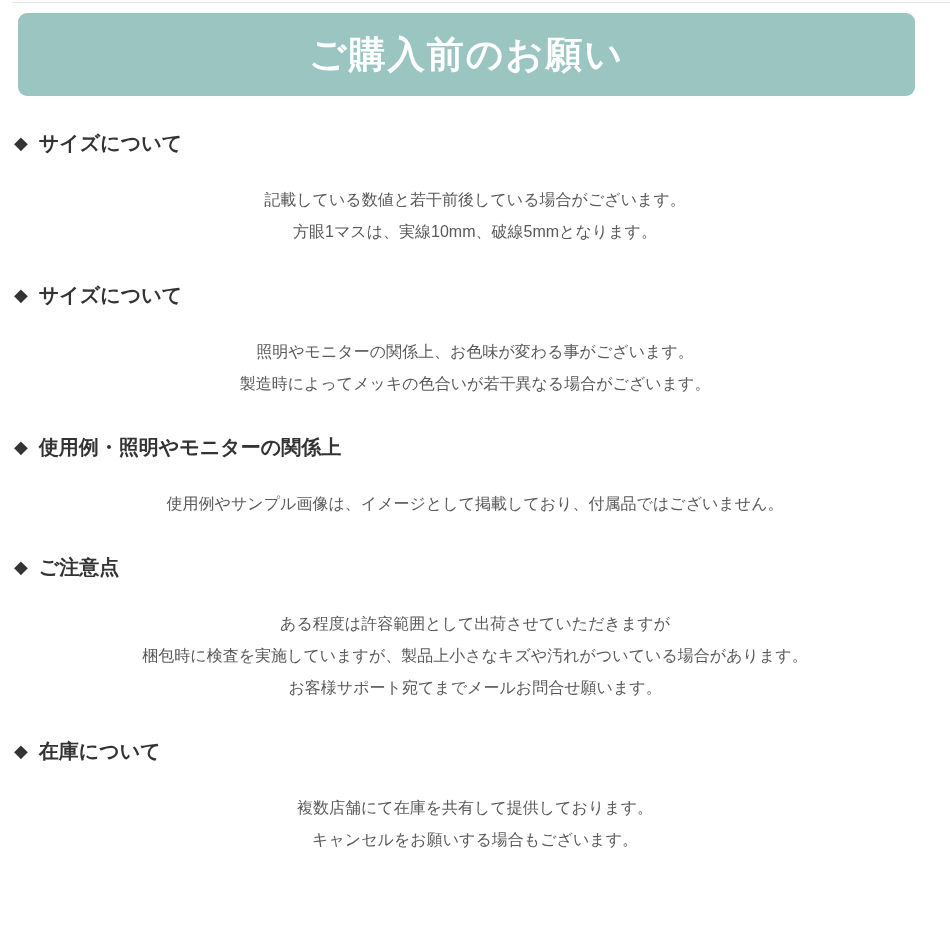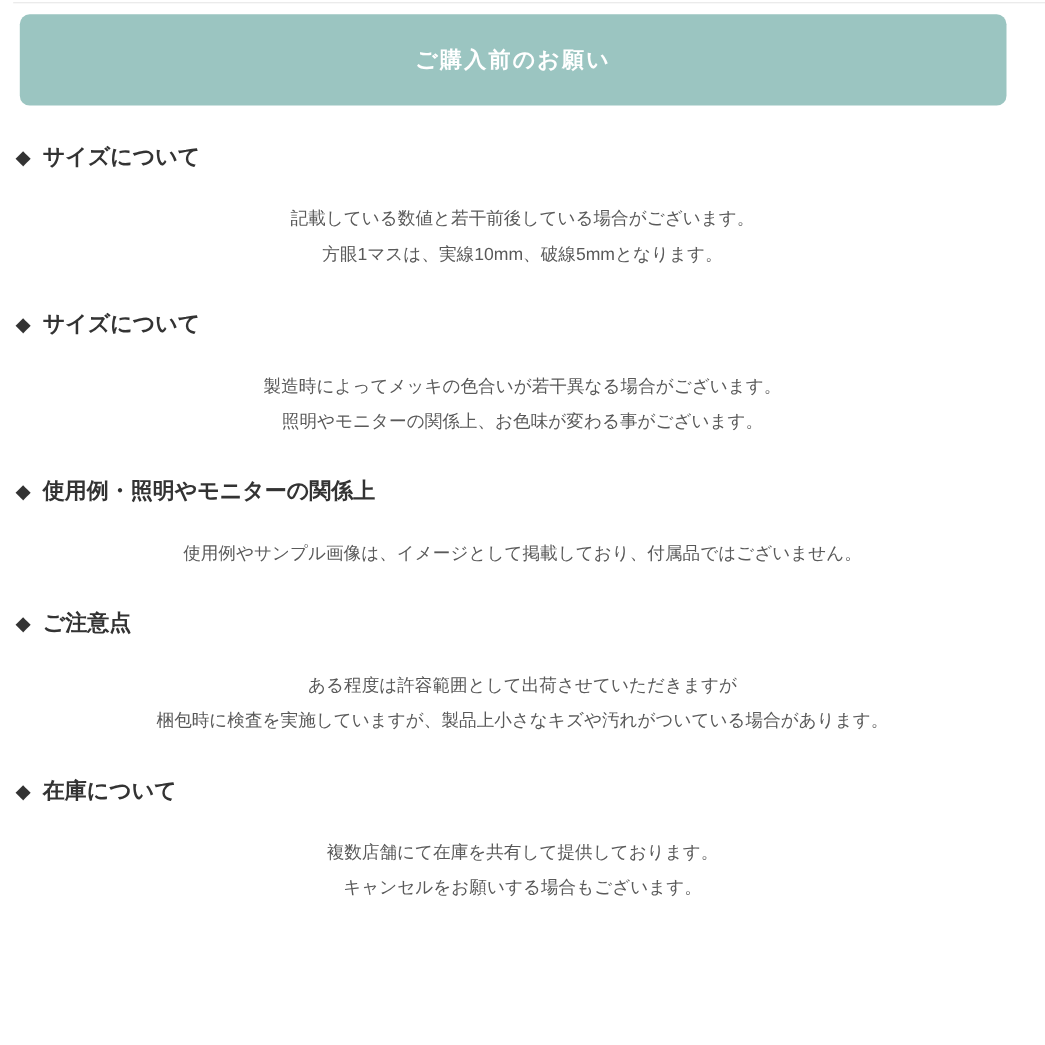--- a/index.html
+++ b/index.html
@@ -27,21 +27,21 @@
     margin: 13px 35px 0 18px;
     height: 83px;
     background: #9bc5c1;
     border-radius: 9px;
     display: flex;
     align-items: center;
     justify-content: center;
   }
   .banner-title {
     color: #ffffff;
-    font-size: 20px;
+    font-size: 37px;
     font-weight: bold;
     letter-spacing: 2px;
     margin: 12px;
   }
   .content {
     padding: 0 14px;
   }
   .section-heading {
     display: flex;
     align-items: center;
@@ -86,39 +86,40 @@
       </h2>
       <p class="body-line">記載している数値と若干前後している場合がございます。</p>
       <p class="body-line">方眼1マスは、実線10mm、破線5mmとなります。</p>
     </div>
 
     <div class="section">
       <h2 class="section-heading">
         <span class="diamond">◆</span>
         <span>サイズについて</span>
       </h2>
+      <p class="body-line">照明やモニターの関係上、お色味が変わる事がございます。</p>
       <p class="body-line">製造時によってメッキの色合いが若干異なる場合がございます。</p>
-      <p class="body-line">照明やモニターの関係上、お色味が変わる事がございます。</p>
     </div>
 
     <div class="section">
       <h2 class="section-heading">
         <span class="diamond">◆</span>
         <span>使用例・照明やモニターの関係上</span>
       </h2>
       <p class="body-line">使用例やサンプル画像は、イメージとして掲載しており、付属品ではございません。</p>
     </div>
 
     <div class="section">
       <h2 class="section-heading">
         <span class="diamond">◆</span>
         <span>ご注意点</span>
       </h2>
       <p class="body-line">ある程度は許容範囲として出荷させていただきますが</p>
       <p class="body-line">梱包時に検査を実施していますが、製品上小さなキズや汚れがついている場合があります。</p>
+      <p class="body-line">お客様サポート宛てまでメールお問合せ願います。</p>
     </div>
 
     <div class="section">
       <h2 class="section-heading">
         <span class="diamond">◆</span>
         <span>在庫について</span>
       </h2>
       <p class="body-line">複数店舗にて在庫を共有して提供しております。</p>
       <p class="body-line">キャンセルをお願いする場合もございます。</p>
     </div>

